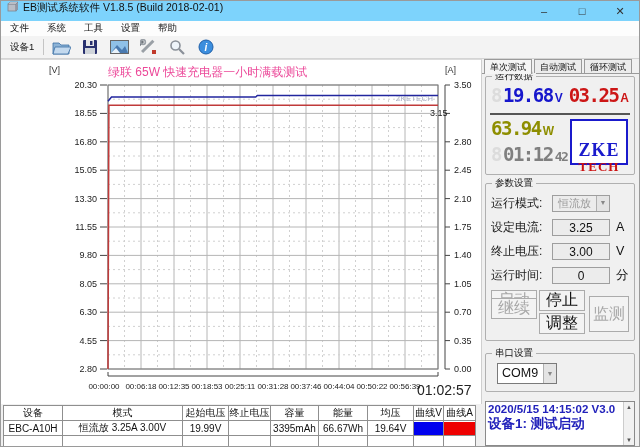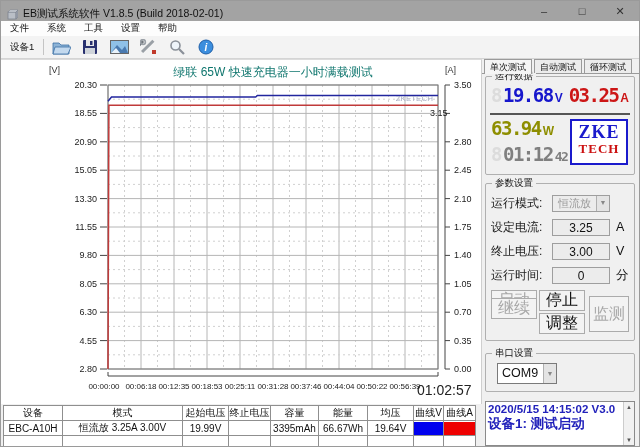--- a/index.html
+++ b/index.html
@@ -1,22 +1,22 @@
 <!DOCTYPE html>
 <html><head>
 <meta charset="utf-8">
 <style>
   * { margin:0; padding:0; box-sizing:border-box; }
   body { font-family:"Liberation Sans", sans-serif; background:#fff; }
   .app { position:relative; width:640px; height:447px; background:#f0f0f0; overflow:hidden;
          border:1px solid #9a9a9a; }
 
   
-  .titlebar { position:absolute; left:0; top:0; width:100%; height:20px; background:#a3a3a3;
-              display:flex; align-items:flex-end; padding-left:5px; }
+  .titlebar { position:absolute; left:0; top:0; width:100%; height:20px; background:#7dd3fc;
+              display:flex; align-items:flex-start; padding-left:5px; }
   .title-icon { width:12px; height:12px; margin-right:5px; }
   .title-text { font-size:10.5px; color:#111; }
   .win-controls { position:absolute; right:0; top:0; height:20px; display:flex; }
   .win-btn { width:38px; height:20px; display:flex; align-items:center; justify-content:center;
              font-size:11px; color:#333; }
 
   
   .menubar { position:absolute; left:0; top:20px; width:100%; height:15px; background:#fdfdfd;
              display:flex; align-items:center; }
   .menu-item { font-size:9.5px; color:#111; padding:0 9px; height:100%; display:flex; align-items:center; }
@@ -24,22 +24,22 @@
   
   .toolbar { position:absolute; left:0; top:35px; width:100%; height:23px; background:#f3f3f3;
              border-bottom:1px solid #d4d4d4; display:flex; align-items:center; padding-left:5px; }
   .device-btn { font-size:9.5px; color:#111; padding:2px 4px; }
   .tool-sep { width:1px; height:16px; background:#c4c4c4; margin:0 5px; }
   .ticon { width:24px; height:19px; display:flex; align-items:center; justify-content:center; margin-right:5px; }
 
   
   .chart-panel { position:absolute; left:0; top:58px; width:481px; height:345px; background:#fff;
                  border-right:1px solid #cfcfcf; border-top:1px solid #dcdcdc; }
-  .chart-title { position:absolute; left:107px; top:4px; width:330px; text-align:center;
-                 font-size:12px; color:#0f766e; white-space:nowrap; }
+  .chart-title { position:absolute; left:107px; top:4px; width:330px; text-align:left;
+                 font-size:12px; color:#ec4899; white-space:nowrap; }
   .axis-unit { position:absolute; font-size:9px; color:#333; }
   .axis-label { position:absolute; font-size:9px; color:#222; white-space:nowrap; }
 
   
   .right-panel { position:absolute; left:481px; top:58px; width:159px; height:389px; background:#f0f0f0; }
   .tabs { position:absolute; left:2px; top:0; height:15px; display:flex; z-index:2; }
   .tab { font-size:9px; color:#111; padding:1px 5px 0 5px; border:1px solid #9a9a9a; border-bottom:none;
          background:#ececec; margin-right:2px; height:14px; }
   .tab.active { background:#f5f5f5; height:15px; position:relative; top:0; }
   .tabline { position:absolute; left:0; top:14px; width:100%; border-top:1px solid #9a9a9a; }
@@ -49,21 +49,21 @@
                  font-size:9.5px; color:#111; white-space:nowrap; }
 
   
   .seg { font-family:"DejaVu Sans Mono", monospace; font-weight:bold; font-size:19px;
          letter-spacing:-1.5px; padding-right:2px; }
   .seg-ghost { color:#dcdcdc; }
   .seg-unit { font-size:12px; font-weight:bold; letter-spacing:0; }
   .disp-row { position:absolute; left:5px; right:5px; display:flex; align-items:baseline; }
   .disp-sep { position:absolute; left:4px; right:4px; top:36px; border-top:2px solid #555; }
   .logo-box { position:absolute; right:6px; top:42px; width:58px; height:46px; background:#fff;
-              border:2px solid #1a1acc; text-align:center; line-height:1.05; padding-top:2px; }
+              border:2px solid #1a1acc; text-align:center; line-height:1.05; padding-top:20px; }
   .logo-l1 { font-family:"Liberation Serif", serif; font-weight:bold; font-size:18px; letter-spacing:1px; }
   .logo-l2 { font-family:"Liberation Serif", serif; font-weight:bold; font-size:13px; letter-spacing:1px; }
 
   
   .prow { position:absolute; left:5px; height:18px; display:flex; align-items:center; }
   .plabel { font-size:12px; color:#222; width:61px; white-space:nowrap; }
   .pfield { width:58px; height:17px; background:#ececec; border:1px solid #9e9e9e;
             font-size:12px; color:#111; text-align:center; line-height:16px; }
   .pfield.combo { display:flex; }
   .combo-text { flex:1; color:#9a9a9a; font-size:11px; line-height:15px; text-align:center; }
@@ -250,21 +250,21 @@
         <line x1="107" y1="312" x2="107" y2="316" stroke="#444" stroke-width="1"></line>
         <line x1="437" y1="312" x2="437" y2="316" stroke="#444" stroke-width="1"></line>
         <rect x="107" y="25" width="330" height="284" fill="none" stroke="#777" stroke-width="1"></rect>
         <polyline points="107.0,41.2 110.5,37.0 254.7,37.0 256.4,35.5 437.0,35.5" fill="none" stroke="#22269e" stroke-width="1.5"></polyline>
         <polyline points="107.0,309.0 107.9,45.3 437.0,45.3" fill="none" stroke="#c03a3a" stroke-width="1.5"></polyline>
         <text x="432" y="41.46971428571432" text-anchor="end" font-size="8" fill="#a8aec6" font-family="Liberation Sans, sans-serif">ZKETECH</text>
       </svg>
     <div id="axis-labels">
         <span class="axis-label" style="left: 56px; top: 20px; width: 40px; text-align: right;">20.30</span>
         <span class="axis-label" style="left: 56px; top: 48.4px; width: 40px; text-align: right;">18.55</span>
-        <span class="axis-label" style="left: 56px; top: 76.8px; width: 40px; text-align: right;">20.90</span>
+        <span class="axis-label" style="left: 56px; top: 76.8px; width: 40px; text-align: right;">16.80</span>
         <span class="axis-label" style="left: 56px; top: 105.2px; width: 40px; text-align: right;">15.05</span>
         <span class="axis-label" style="left: 56px; top: 133.6px; width: 40px; text-align: right;">13.30</span>
         <span class="axis-label" style="left: 56px; top: 162px; width: 40px; text-align: right;">11.55</span>
         <span class="axis-label" style="left: 56px; top: 190.4px; width: 40px; text-align: right;">9.80</span>
         <span class="axis-label" style="left: 56px; top: 218.8px; width: 40px; text-align: right;">8.05</span>
         <span class="axis-label" style="left: 56px; top: 247.2px; width: 40px; text-align: right;">6.30</span>
         <span class="axis-label" style="left: 56px; top: 275.6px; width: 40px; text-align: right;">4.55</span>
         <span class="axis-label" style="left: 56px; top: 304px; width: 40px; text-align: right;">2.80</span>
         <span class="axis-label" style="left: 453px; top: 20px; width: 32px;">3.50</span>
         <span class="axis-label" style="left: 429px; top: 48.4px; width: 32px;">3.15</span>

